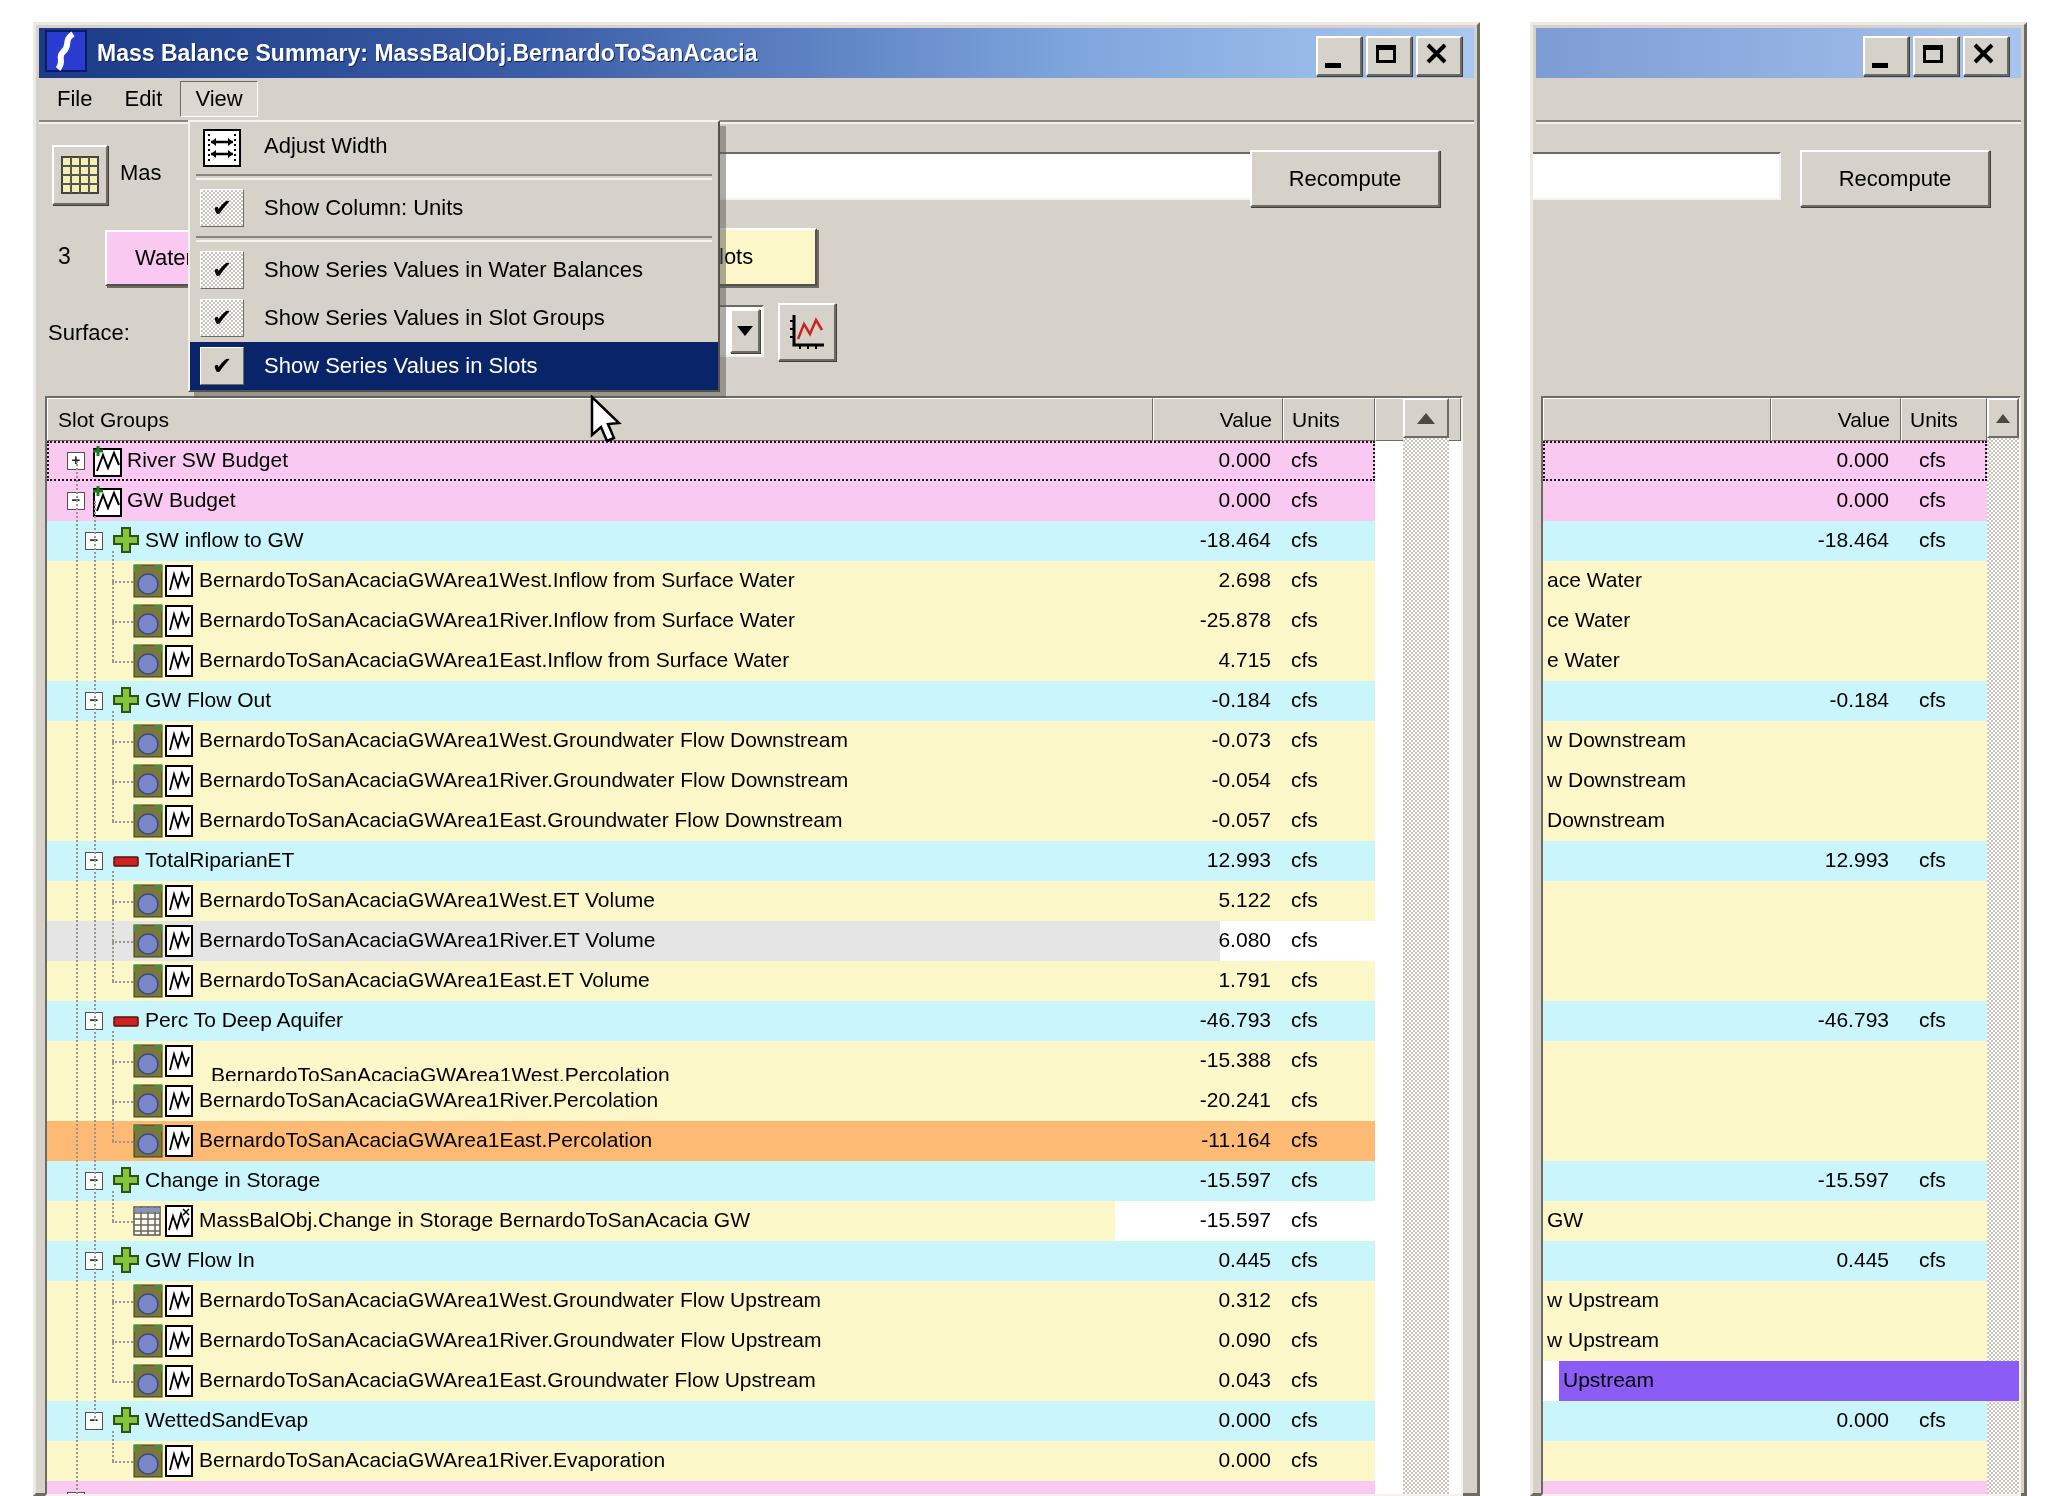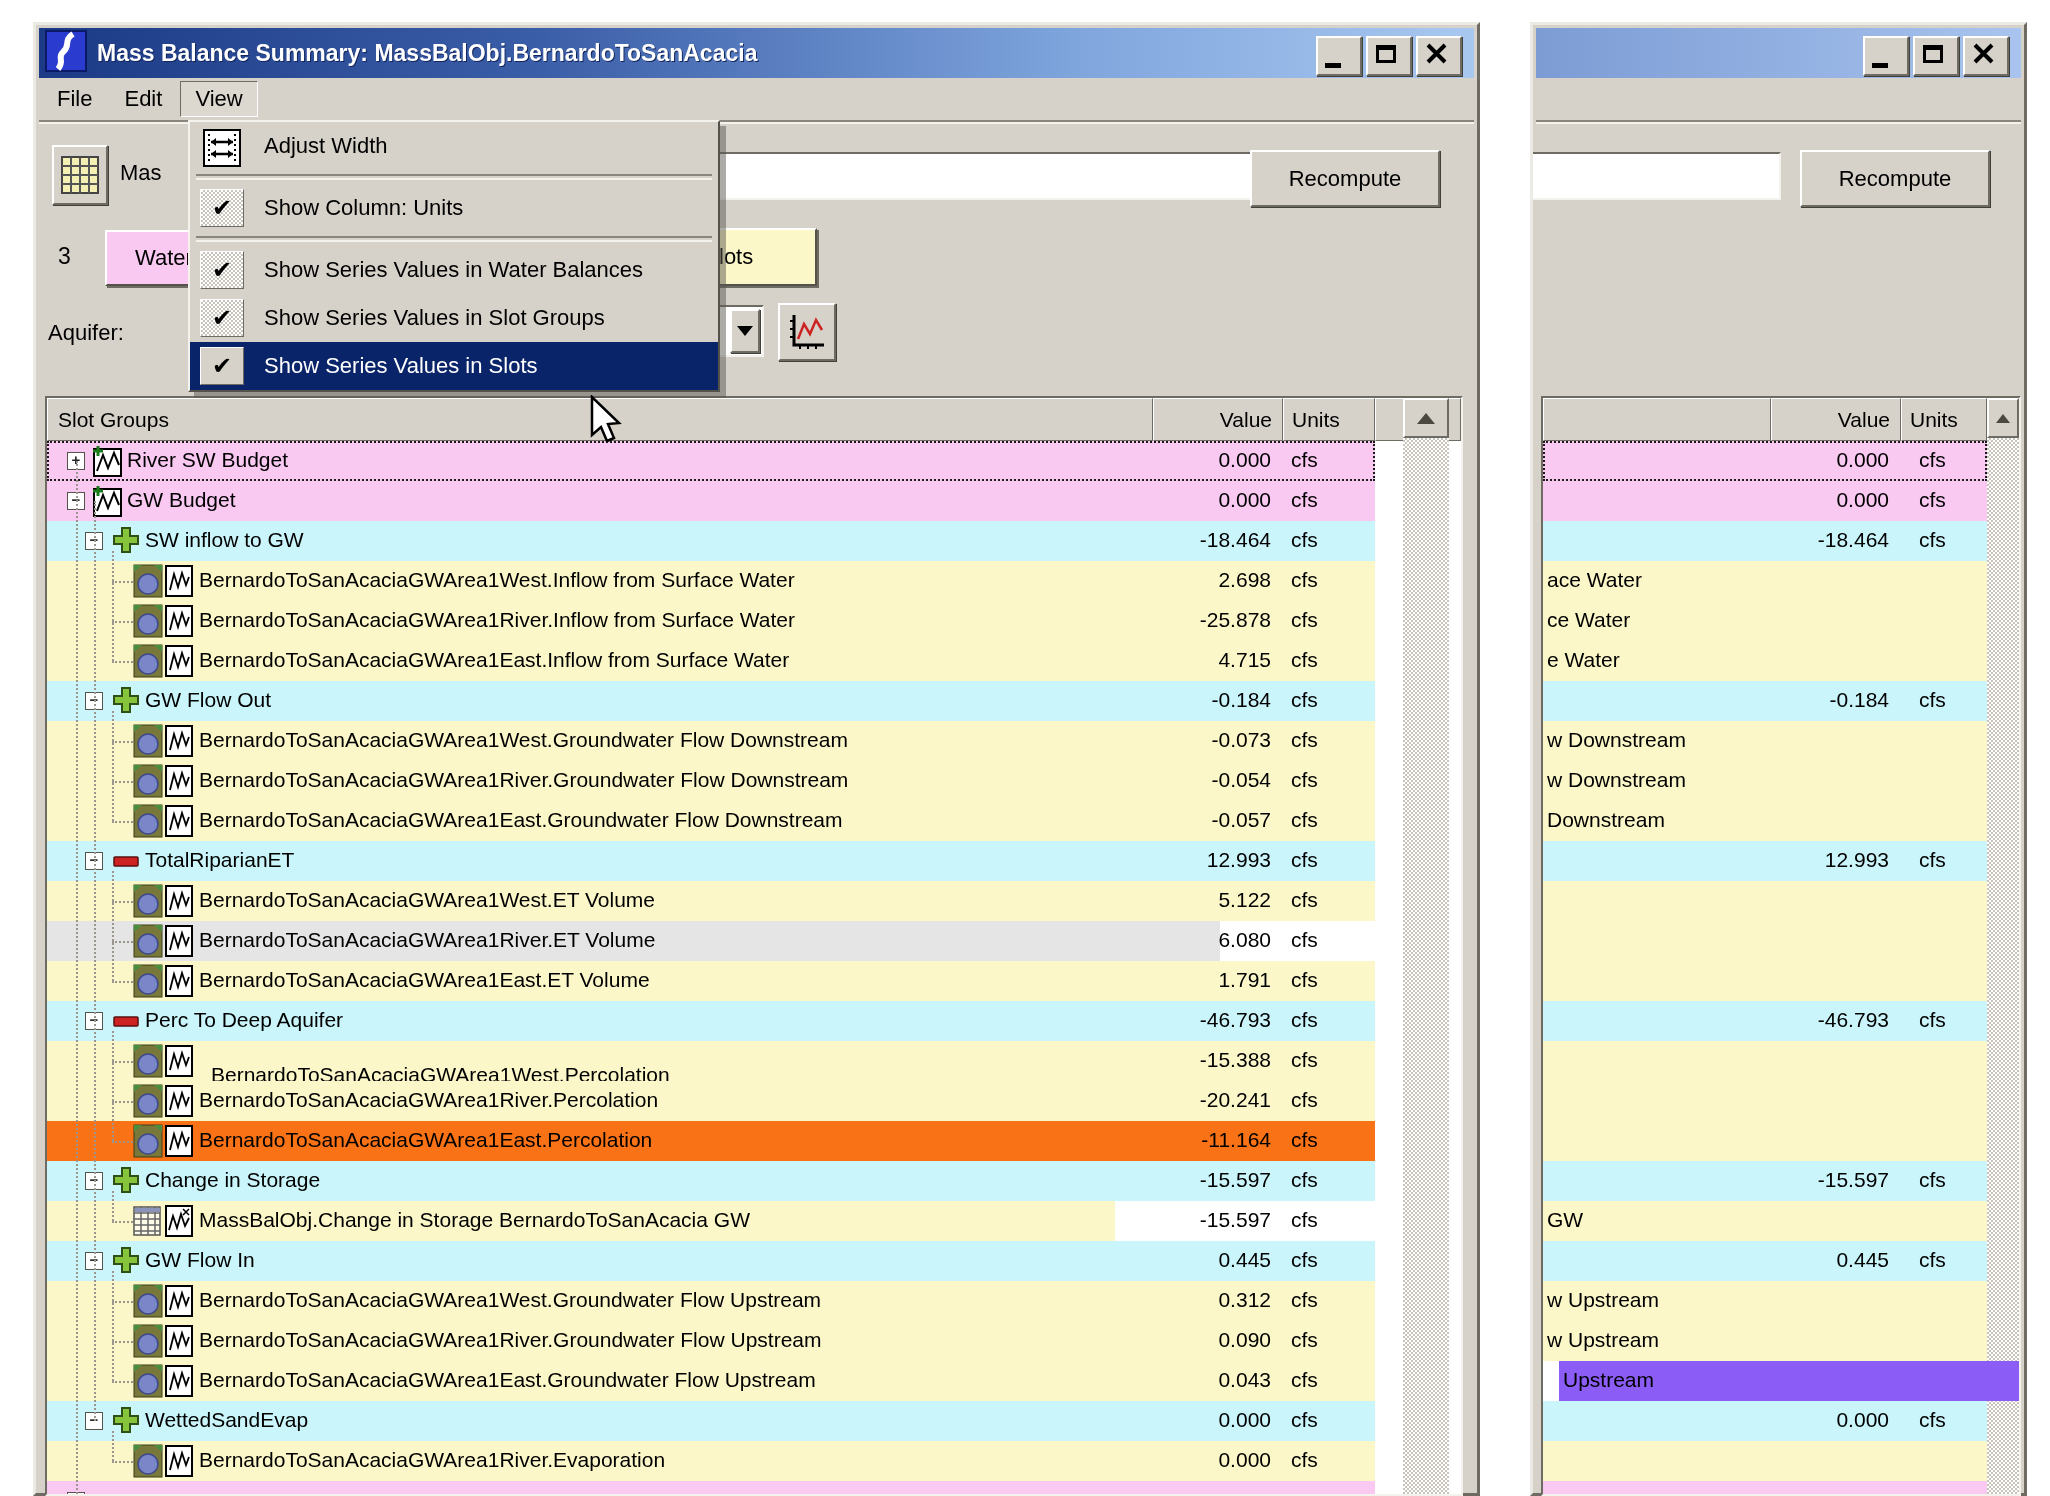--- a/index.html
+++ b/index.html
@@ -103,21 +103,21 @@
       </svg>
     </div>
     <span style="position:absolute;left:84px;top:135px;font-size:22px;">Mas</span>
     <input class="field" style="position: absolute; left: 530px; top: 127px; width: 700px; height: 48px;" value="">
     <div class="btn" style="position:absolute;left:1214px;top:125px;width:190px;height:57px;">Recompute</div>
 
     <span style="position:absolute;left:22px;top:218px;font-size:23px;">3</span>
     <div class="tab" style="left:69px;top:205px;width:196px;height:56px;background:#f9c9f2;padding-left:28px;">Water</div>
     <div class="tab" style="left:665px;top:203px;width:116px;height:58px;background:#fbf7c8;padding-left:16px;">lots</div>
 
-    <span style="position:absolute;left:12px;top:295px;font-size:22px;">Aquifer:</span>
+    <span style="position:absolute;left:12px;top:295px;font-size:22px;">Surface:</span>
     <div style="position:absolute;left:674px;top:280px;width:54px;height:52px;background:#fff;
                 border:2px solid;border-color:#6e6b63 #f4f2ec #f4f2ec #6e6b63;box-sizing:border-box;">
       <div class="btn" style="position:absolute;right:2px;top:2px;bottom:2px;width:30px;">
         <div style="width:0;height:0;border-left:8px solid transparent;border-right:8px solid transparent;border-top:10px solid #000;"></div>
       </div>
     </div>
     <div class="btn" style="position:absolute;left:742px;top:278px;width:58px;height:58px;">
       <svg width="42" height="42">
         <path d="M8 4 V34 H38" stroke="#000" stroke-width="3" fill="none"></path>
         <path d="M4 10 H8 M4 18 H8 M4 26 H8 M14 34 V38 M22 34 V38 M30 34 V38" stroke="#000" stroke-width="2"></path>
@@ -352,21 +352,21 @@
                 <circle cx="15" cy="20" r="10" fill="#7b86c8" stroke="#3c4a8a" stroke-width="1.5"></circle>
               </svg></span>
             <span class="icon" style="left: 118px;"><svg width="28" height="34">
                 <rect x="1" y="2" width="26" height="30" fill="#fff" stroke="#000" stroke-width="2"></rect>
                 <polyline points="5,26 9,10 13,23 17,9 21,21 24,13" stroke="#000" stroke-width="1.8" fill="none"></polyline>
               </svg></span>
             <span class="rlabel" style="left: 152px;">BernardoToSanAcaciaGWArea1River.Percolation</span>
             <span class="rvalue" style="left: 1106px; width: 118px;">-20.241</span>
             <span class="runits" style="left: 1244px;">cfs</span>
           </div>
-          <div class="row" style="top: 680px; left: 0px; width: 1328px; background: #f97316;">
+          <div class="row" style="top: 680px; left: 0px; width: 1328px; background: #fdba74;">
             <span class="icon" style="left: 86px;"><svg width="30" height="34">
                 <rect x="1" y="1" width="28" height="32" fill="#78783a" stroke="#3c3c14"></rect>
                 <path d="M1 1 L9 1 L1 8 Z" fill="#4a8f3f"></path>
                 <path d="M29 1 L21 1 L29 8 Z" fill="#4a8f3f"></path>
                 <circle cx="15" cy="20" r="10" fill="#7b86c8" stroke="#3c4a8a" stroke-width="1.5"></circle>
               </svg></span>
             <span class="icon" style="left: 118px;"><svg width="28" height="34">
                 <rect x="1" y="2" width="26" height="30" fill="#fff" stroke="#000" stroke-width="2"></rect>
                 <polyline points="5,26 9,10 13,23 17,9 21,21 24,13" stroke="#000" stroke-width="1.8" fill="none"></polyline>
               </svg></span>

